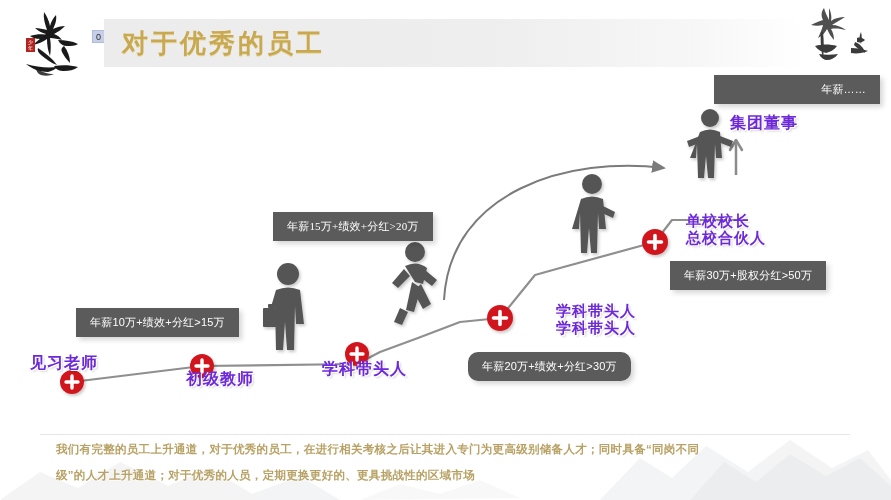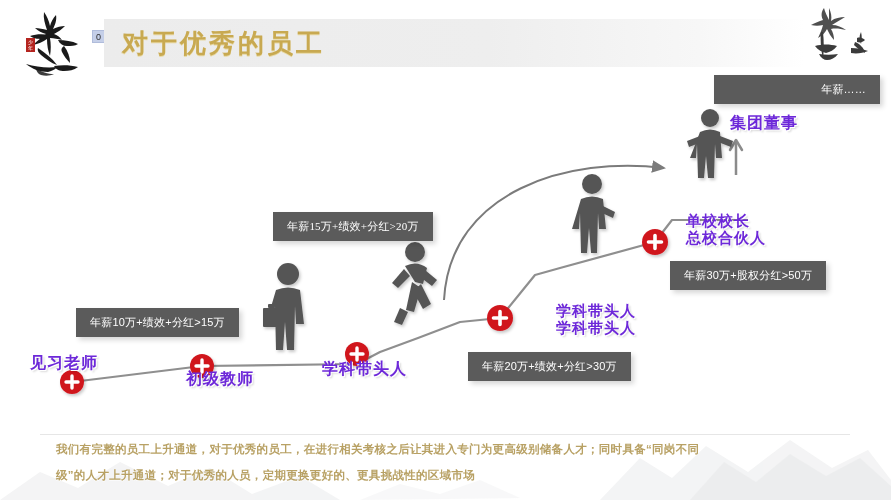--- a/index.html
+++ b/index.html
@@ -218,21 +218,21 @@
         </g>
         <g filter="url(#softshadow)">
           <circle cx="655" cy="172" r="13" fill="#d0161e"></circle>
           <path d="M648.5 172h13M655 165.5v13" stroke="#fff" stroke-width="3.6" stroke-linecap="round"></path>
         </g>
       </g>
     </svg>
 
     <div class="sal" style="left:76px; top:238px;">年薪10万+绩效+分红&gt;15万</div>
     <div class="sal" style="left:273px; top:142px;font-family:Liberation Serif, serif;">年薪15万+绩效+分红&gt;20万</div>
-    <div class="sal" style="left:468px; top:282px;">年薪20万+绩效+分红&gt;30万</div>
+    <div class="sal" style="left:468px; top:282px;border-radius:10px;">年薪20万+绩效+分红&gt;30万</div>
     <div class="sal" style="left:670px; top:191px;">年薪30万+股权分红&gt;50万</div>
     <div class="sal" style="left:714px; top:5px; width:166px; text-align:right; padding-left:24px;">年薪……</div>
 
     <div class="role" style="left:30px; top:284px;">见习老师</div>
     <div class="role" style="left:170px; top:300px;margin-left:16px;">初级教师</div>
     <div class="role" style="left:322px; top:290px;">学科带头人</div>
 
     <div class="role two" style="left:532px; top:232px;margin-left:24px;">
       <div>学科带头人</div>
       <div>学科带头人</div>

